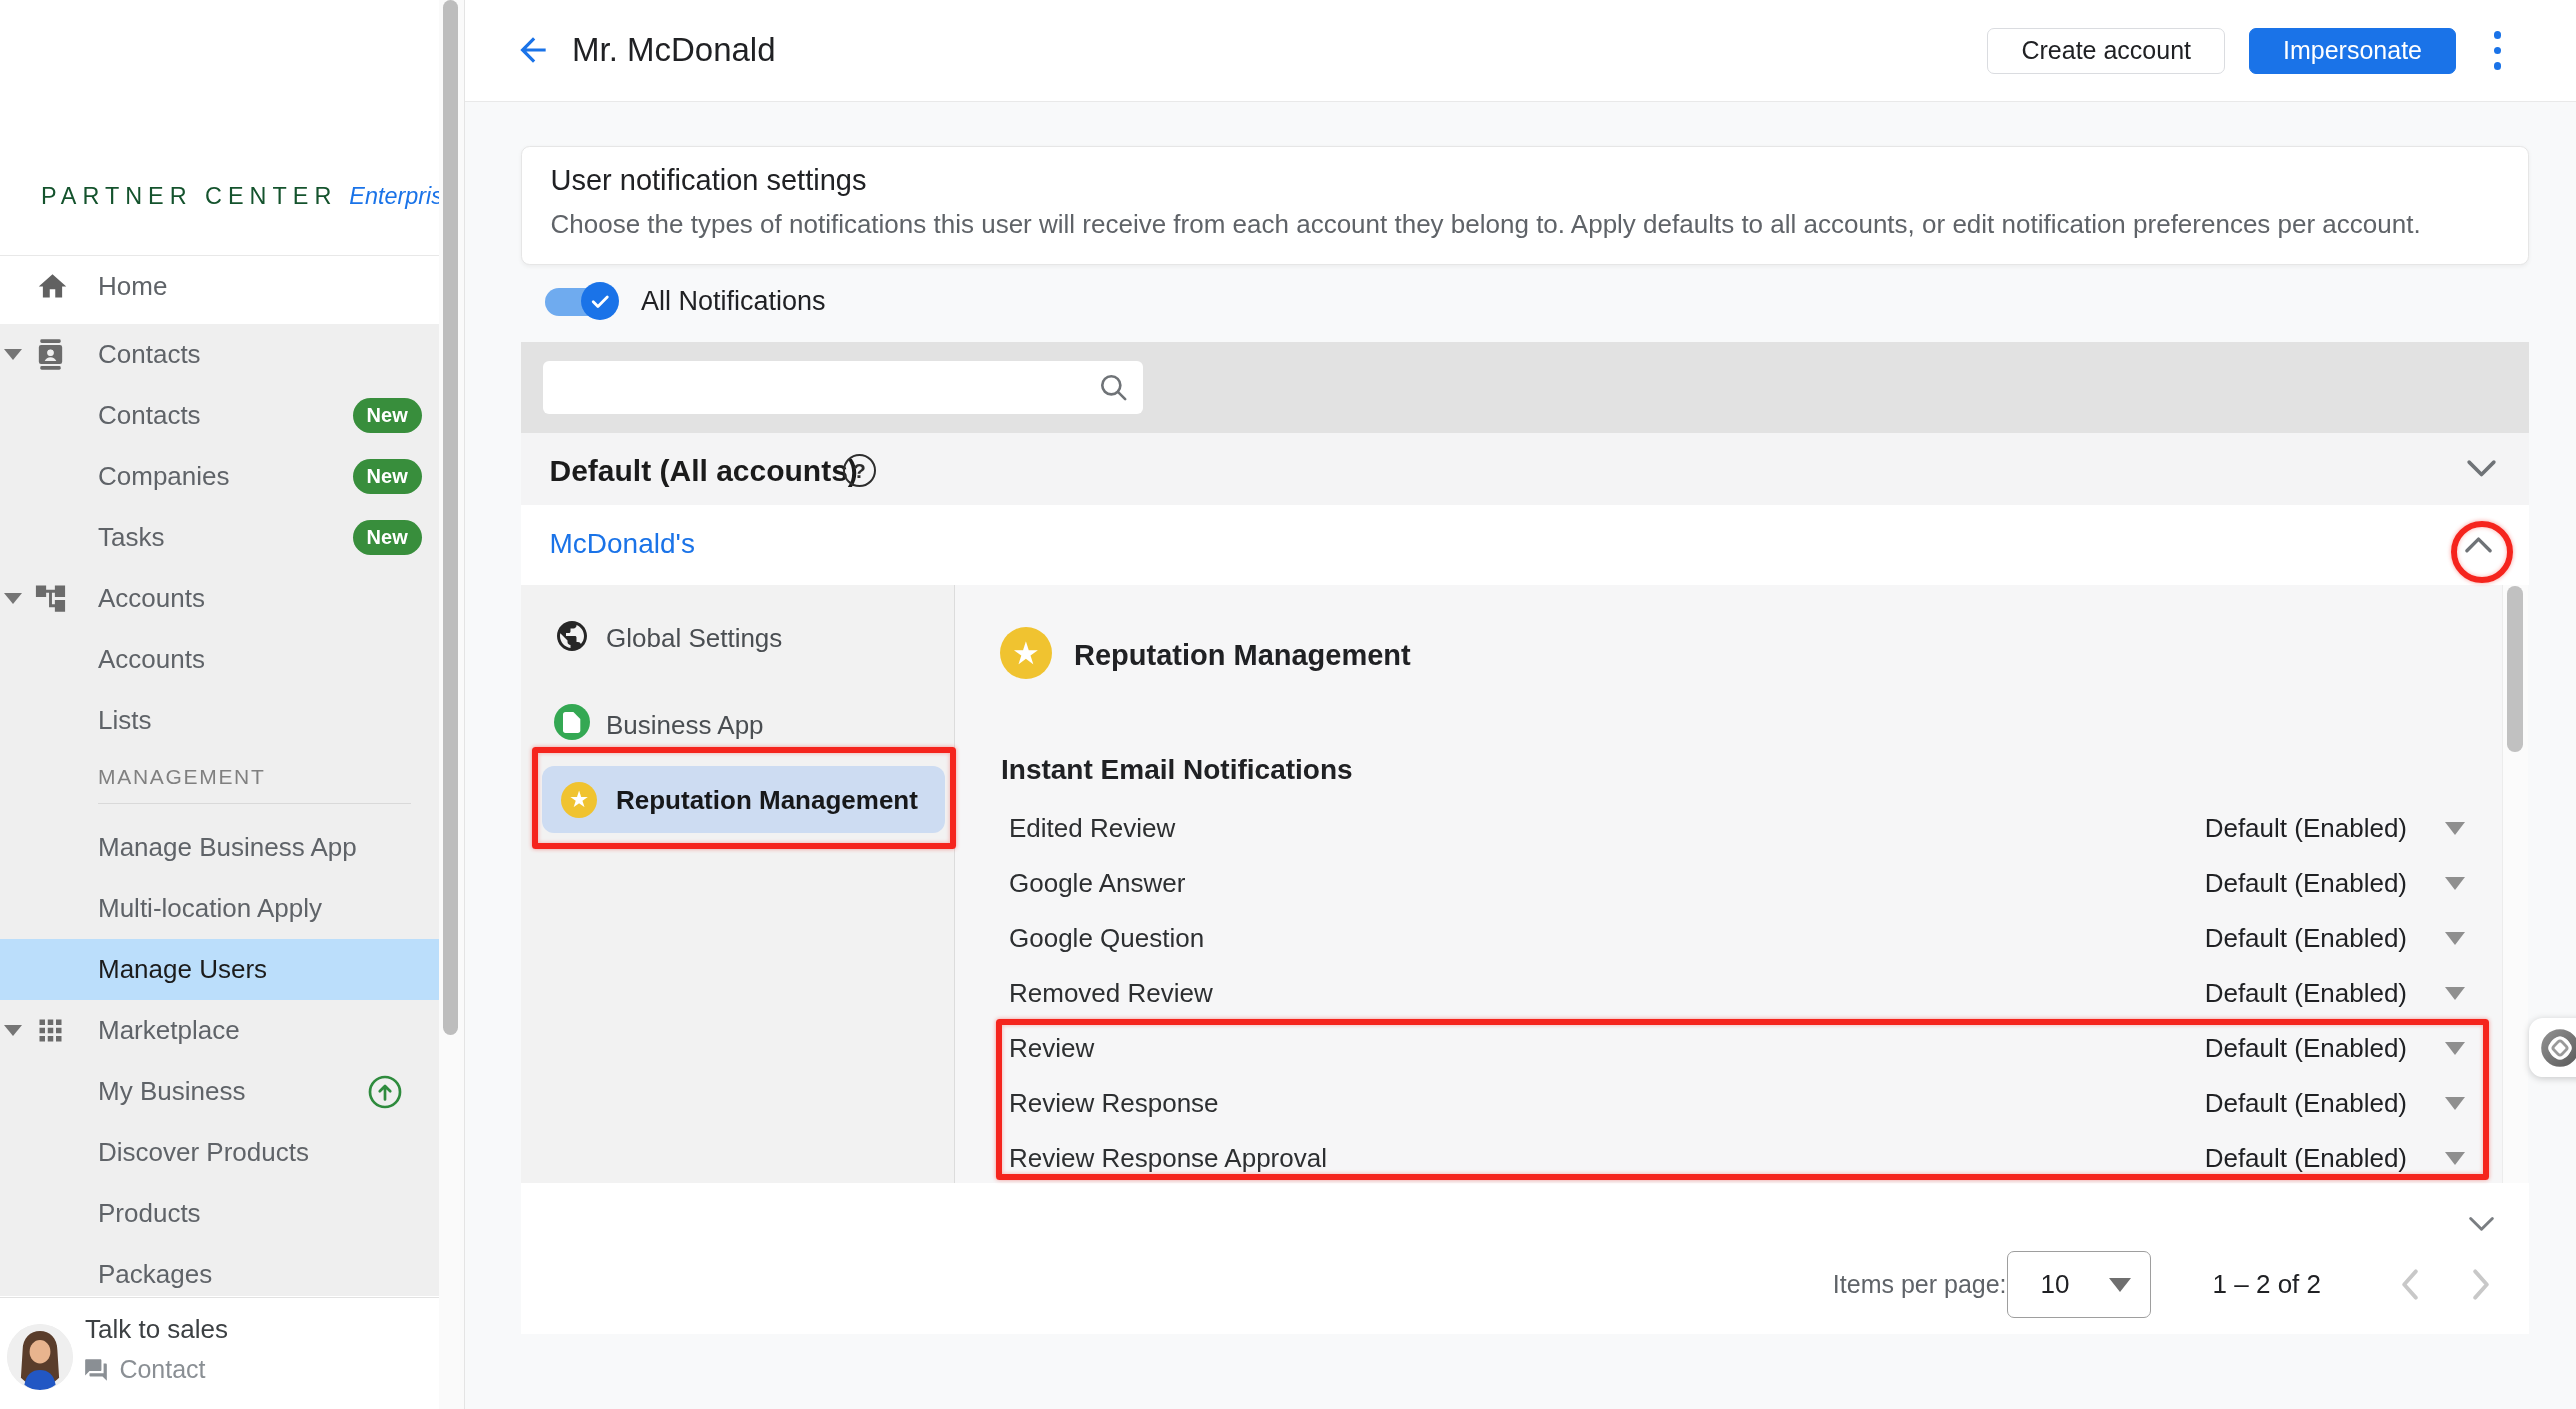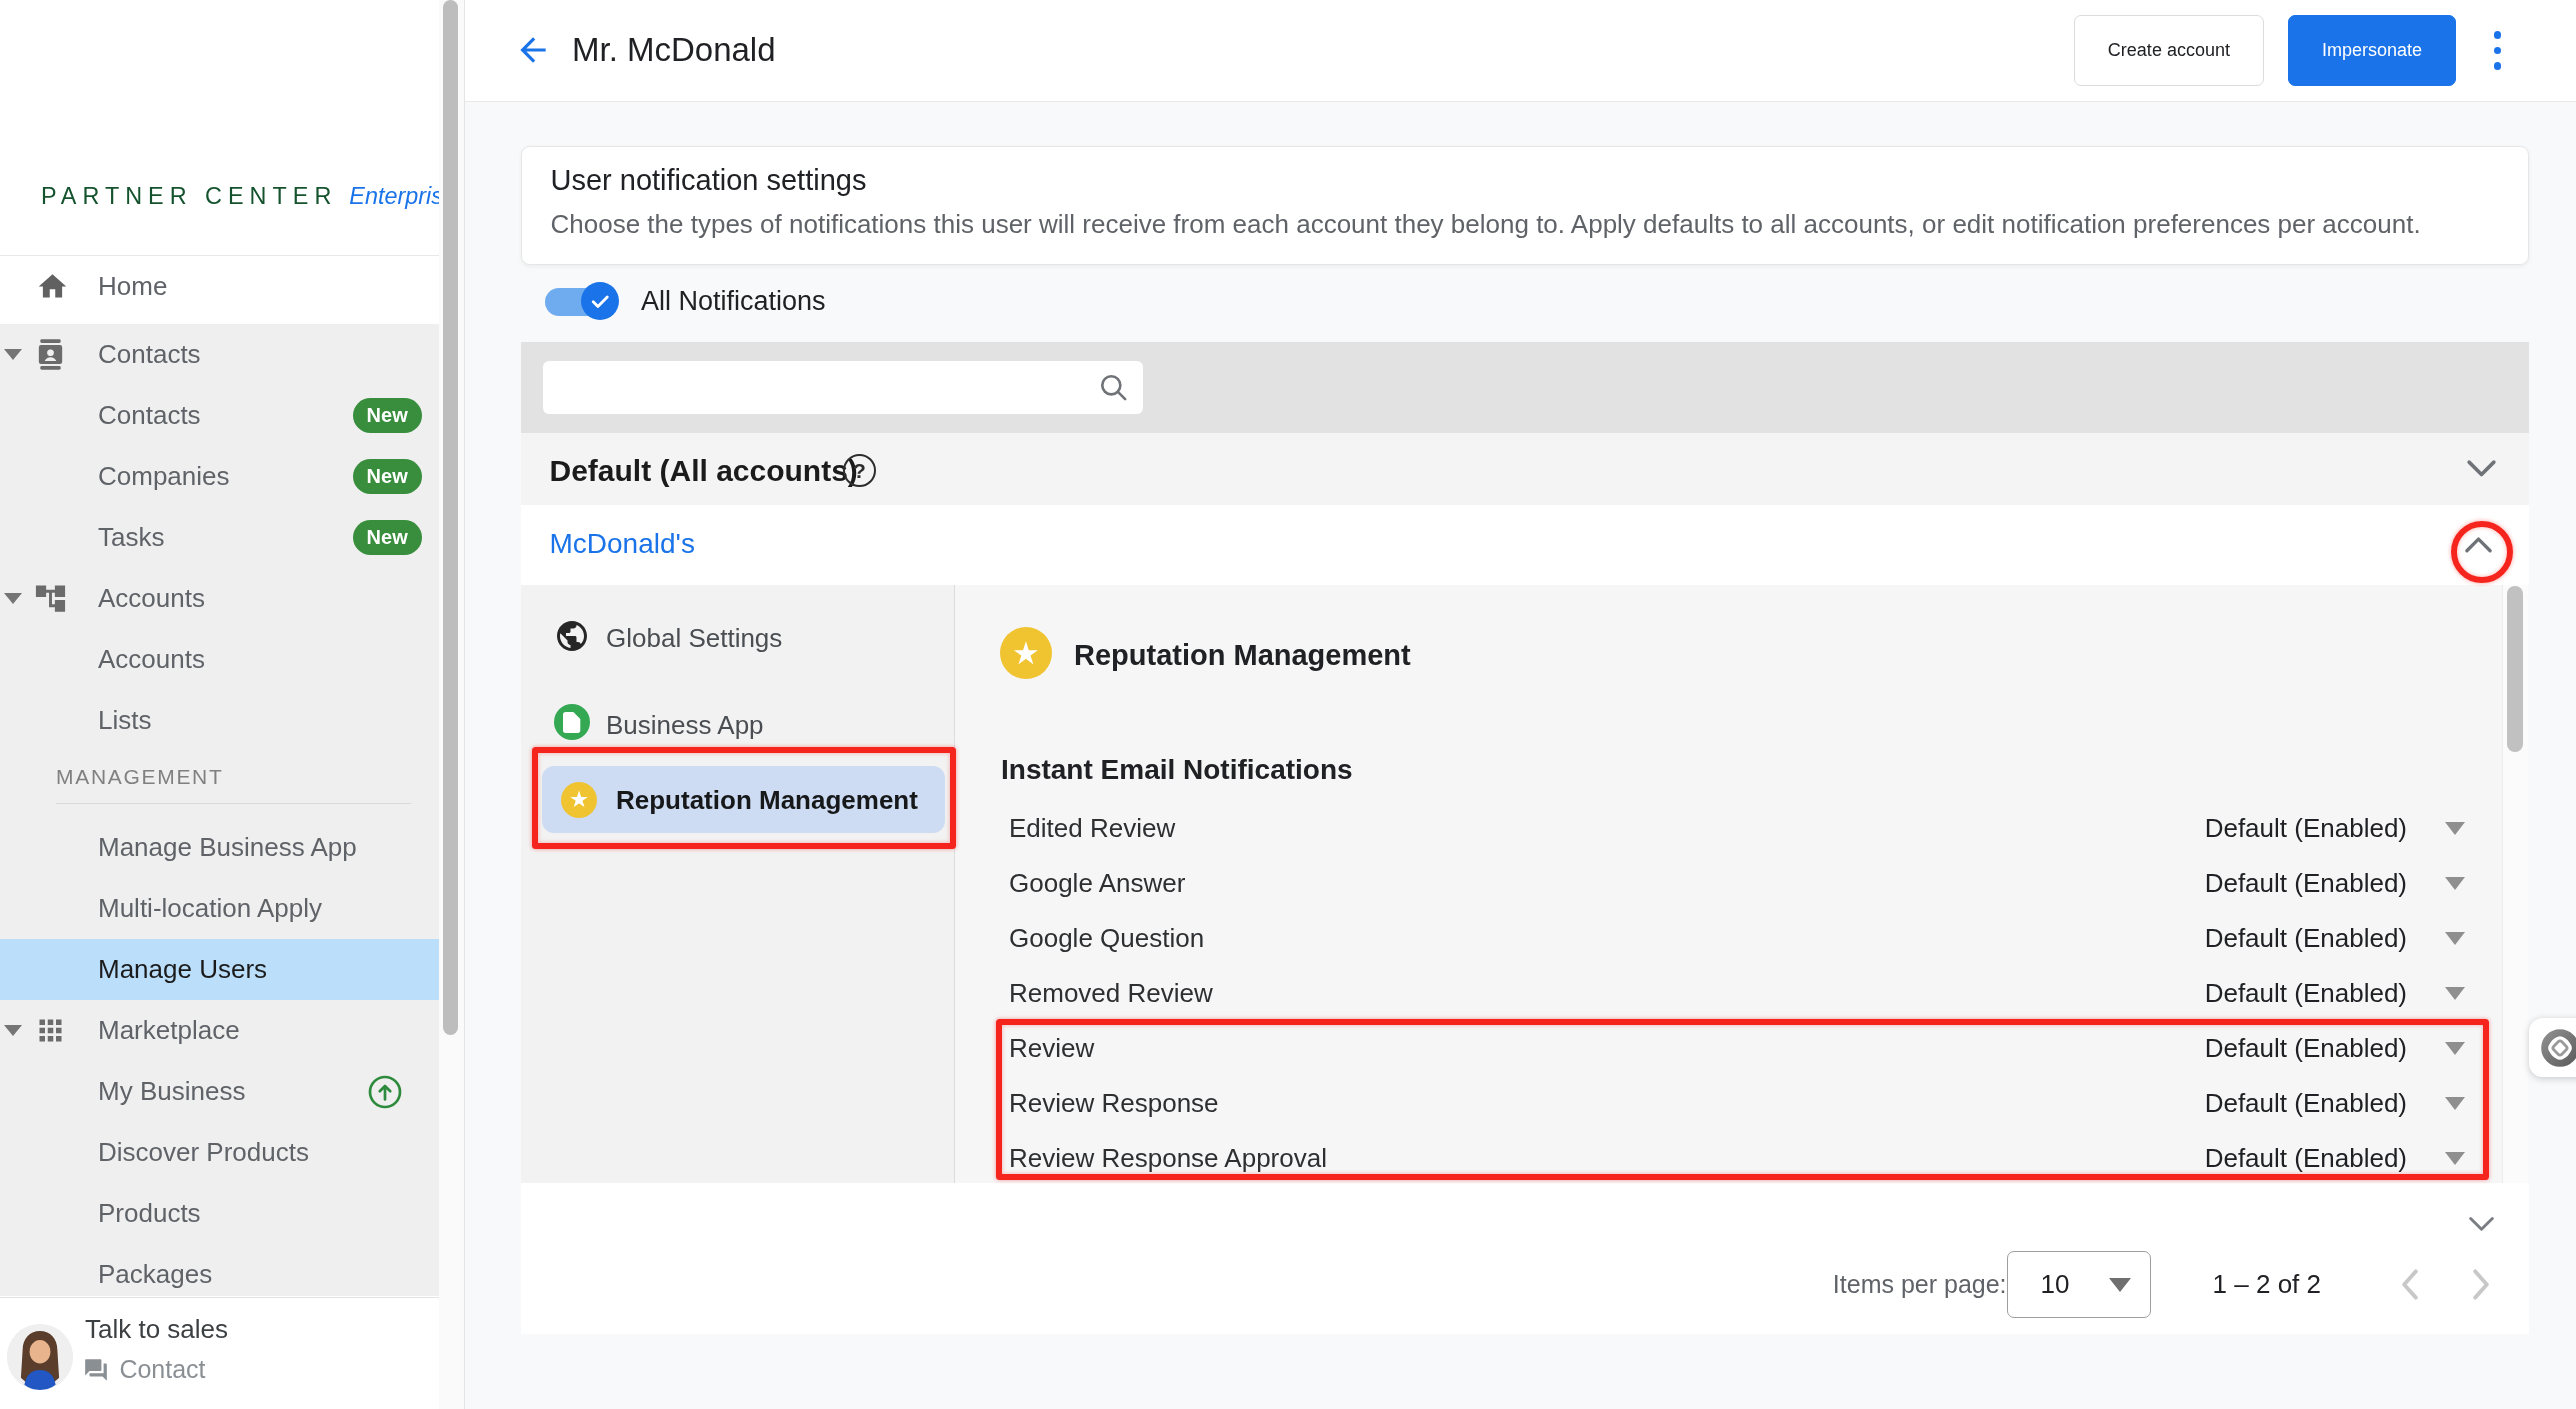--- a/index.html
+++ b/index.html
@@ -18,35 +18,35 @@
   .home-row { position:absolute; left:0; top:256px; width:439px; height:68px; background:#fff; display:flex; align-items:center; }
   .nav-area { position:absolute; left:0; top:324px; width:439px; height:972px; background:#efefef; }
   .nav-row { position:relative; height:61px; display:flex; align-items:center; color:#5f6368; font-size:26px; }
   .nav-row .caret { position:absolute; left:3.5px; width:0; height:0; border-left:9.5px solid transparent; border-right:9.5px solid transparent; border-top:11.2px solid #757575; }
   .nav-icon { position:absolute; left:32px; width:36px; height:36px; display:flex; align-items:center; justify-content:center; }
   .nav-label { position:absolute; left:98px; white-space:nowrap; }
   .home-row .nav-icon { left:34px; }
   .home-row .nav-label { left:98px; font-size:26px; color:#5f6368; }
   .badge-new { position:absolute; right:17.3px; background:#388e3c; color:#fff; font-size:20px; font-weight:bold; padding:6px 14px; border-radius:19px; }
   .mgmt-row { height:66px; display:flex; align-items:center; }
-  .mgmt-inner { margin-left:56px; margin-right:28px; flex:1; border-bottom:1.7px solid #d9d9d9; padding-bottom:14px; font-size:21px; letter-spacing:1.7px; color:#808080; }
+  .mgmt-inner { margin-left:98px; margin-right:28px; flex:1; border-bottom:1.7px solid #d9d9d9; padding-bottom:14px; font-size:21px; letter-spacing:1.7px; color:#808080; }
   .selected-row { background:#bbdefb; }
   .selected-row .nav-label { color:#1b1b1b; font-weight:500; }
   .up-circle { position:absolute; right:36px; }
   .sidebar-footer { position:absolute; left:0; top:1297px; width:439px; height:113px; background:#fff; border-top:1.7px solid #e2e2e2; }
   .avatar { position:absolute; left:7px; top:26px; width:66px; height:66px; border-radius:50%; overflow:hidden; background:#ececec; }
   .footer-title { position:absolute; left:85px; top:15.6px; font-size:26px; color:#3c4043; }
   .footer-contact { position:absolute; left:83px; top:57px; display:flex; align-items:center; gap:10.4px; color:#8a8f94; font-size:25px; }
 
   
   .main-header { position:absolute; left:465px; top:0; width:2111px; height:102px; background:#fff; border-bottom:1.7px solid #e9e9e9; }
   .back-btn { position:absolute; left:42px; top:24px; width:52px; height:52px; display:flex; align-items:center; justify-content:center; cursor:pointer; }
   .page-title { position:absolute; left:107px; top:31px; font-size:33px; color:#202124; }
   .hdr-actions { position:absolute; right:61px; top:20px; height:61px; display:flex; align-items:center; gap:24px; }
-  .btn { height:71px; border-radius:7px; font-size:18px; display:flex; align-items:center; padding:0 33px; cursor:pointer; white-space:nowrap; }
+  .btn { height:46px; border-radius:7px; font-size:25px; display:flex; align-items:center; padding:0 33px; cursor:pointer; white-space:nowrap; }
   .btn-outline { background:#fff; border:1.7px solid #dadce0; color:#202124; }
   .btn-primary { background:#1a73e8; border:1.7px solid #1a73e8; color:#fff; }
   .kebab { width:35px; height:61px; display:flex; flex-direction:column; align-items:center; justify-content:center; gap:7.8px; cursor:pointer; }
   .kebab i { width:7.8px; height:7.8px; border-radius:50%; background:#1a73e8; }
 
   
   .card { position:absolute; left:521px; top:146px; width:2008px; height:119px; background:#fff; border:1.7px solid #e6e6e6; border-radius:8.7px; box-shadow:0 1.7px 4.3px rgba(0,0,0,.05); }
   .card-title { position:absolute; left:28.5px; top:17.3px; font-size:29px; color:#202124; }
   .card-desc { position:absolute; left:28.5px; top:62px; font-size:26px; color:#5f6368; white-space:nowrap; }
 

